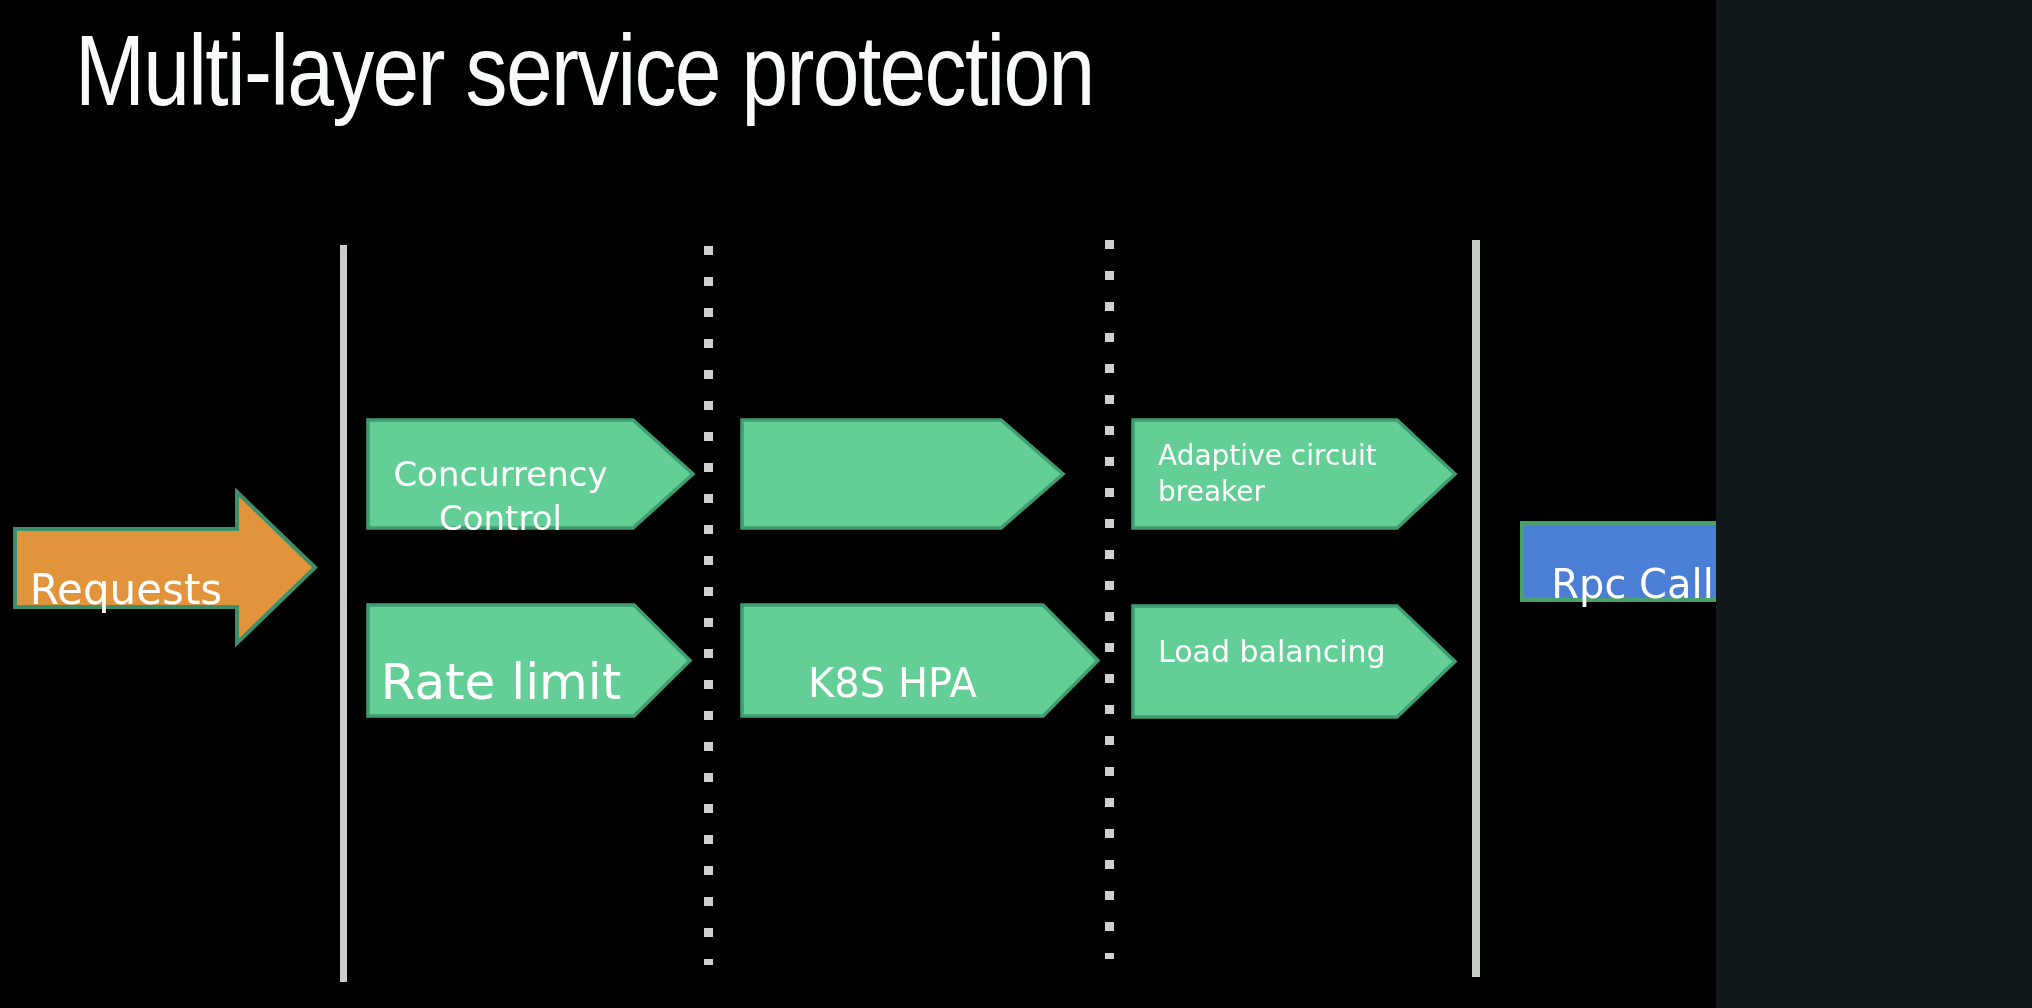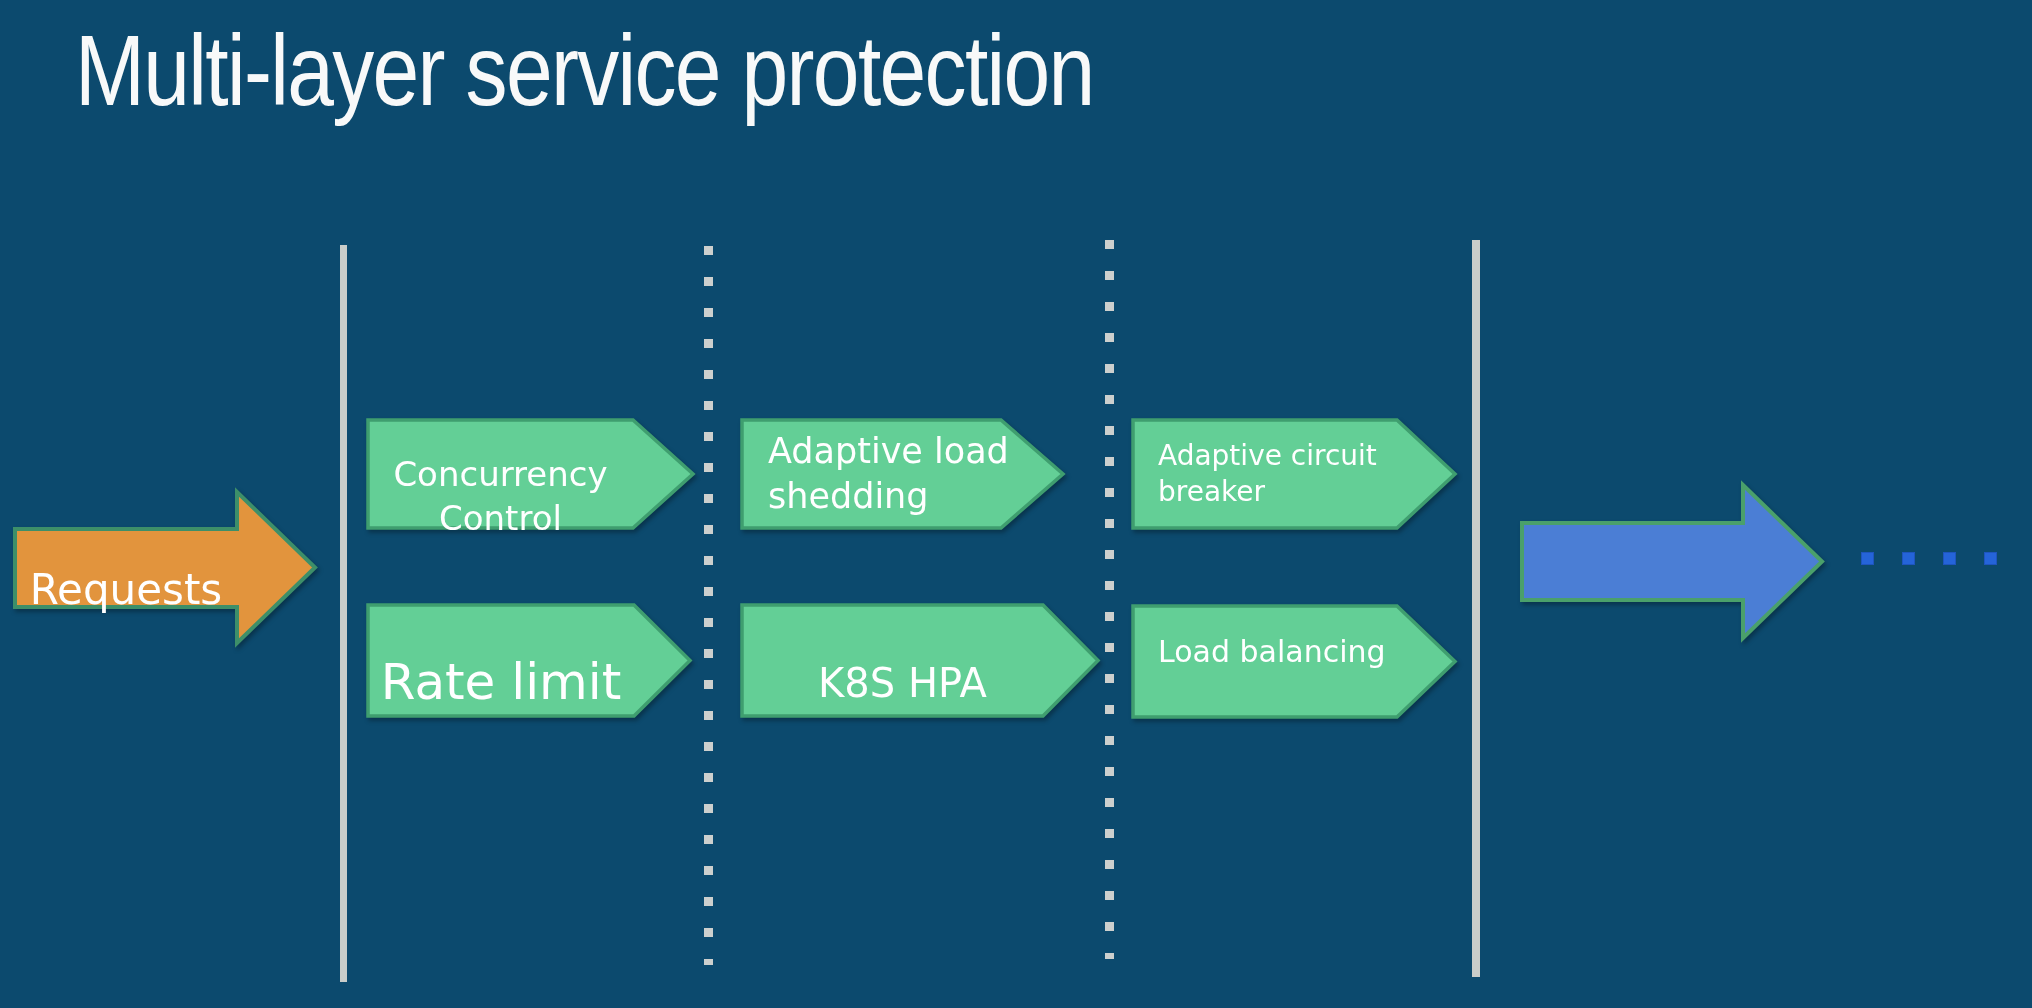--- a/index.html
+++ b/index.html
@@ -1,19 +1,19 @@
 <!DOCTYPE html>
 <html><head>
 <meta charset="utf-8">
 <style>
   html,body{margin:0;padding:0;background:#11181a;}
   .slide{
     position:relative;
-    width:2032px;height:1008px;
-    background:#0c4a6e;
+    width:1716px;height:1008px;
+    background:#000000;
     overflow:hidden;
     font-family:"Liberation Sans", sans-serif;
   }
   
   .title{
     position:absolute;left:75px;top:18px;
     font-size:100px;line-height:1.05;font-weight:400;
     color:#f8f9f9;letter-spacing:-2px;
     transform:scaleX(0.84);transform-origin:left top;
     white-space:nowrap;
@@ -48,21 +48,21 @@
   
   .s1-shape{left:368px;top:420px;width:325px;height:108px;}
   .s1-label{left:368px;top:420px;width:265px;height:108px;font-size:34px;}
   .s2-shape{left:742px;top:420px;width:321px;height:108px;}
   .s2-label{left:768px;top:420px;width:290px;height:108px;font-size:35px;}
   .s3-shape{left:1133px;top:420px;width:322px;height:108px;}
   .s3-label{left:1158px;top:420px;width:280px;height:108px;font-size:28px;}
   .s4-shape{left:368px;top:605px;width:322px;height:111px;}
   .s4-label{left:368px;top:605px;width:266px;height:111px;font-size:50px;}
   .s5-shape{left:742px;top:605px;width:356px;height:111px;}
-  .s5-label{left:742px;top:605px;width:301px;height:111px;font-size:40px;padding-left:10px;}
+  .s5-label{left:742px;top:605px;width:301px;height:111px;font-size:40px;}
   .s6-shape{left:1133px;top:606px;width:322px;height:111px;}
   .s6-label{left:1158px;top:596px;width:280px;height:111px;font-size:30px;}
 
   
   .cdots{position:absolute;left:1862px;top:553px;display:flex;}
   .cdots span{
     width:11px;height:11px;background:#2564d9;outline:1px solid #1e55be;
     margin-right:30px;display:inline-block;
   }
 </style>
@@ -85,22 +85,20 @@
 
   <svg class="shape s1-shape" viewBox="0 0 325 108">
     <polygon points="0,0 265,0 325,54 265,108 0,108" fill="#63cf96" stroke="#3f9e6f" stroke-width="3.5"></polygon>
   </svg>
   <div class="label center s1-label">Concurrency
 Control</div>
 
   <svg class="shape s2-shape" viewBox="0 0 321 108">
     <polygon points="0,0 259,0 321,54 259,108 0,108" fill="#63cf96" stroke="#3f9e6f" stroke-width="3.5"></polygon>
   </svg>
-  <div class="label left s2-label">Adaptive load
-shedding</div>
 
   <svg class="shape s3-shape" viewBox="0 0 322 108">
     <polygon points="0,0 264,0 322,54 264,108 0,108" fill="#63cf96" stroke="#3f9e6f" stroke-width="3.5"></polygon>
   </svg>
   <div class="label left s3-label">Adaptive circuit
 breaker</div>
 
   <svg class="shape s4-shape" viewBox="0 0 322 111">
     <polygon points="0,0 266,0 322,55.5 266,111 0,111" fill="#63cf96" stroke="#3f9e6f" stroke-width="3.5"></polygon>
   </svg>
@@ -112,20 +110,21 @@
   <div class="label center s5-label">K8S HPA</div>
 
   <svg class="shape s6-shape" viewBox="0 0 322 111">
     <polygon points="0,0 264,0 322,55.5 264,111 0,111" fill="#63cf96" stroke="#3f9e6f" stroke-width="3.5"></polygon>
   </svg>
   <div class="label left s6-label">Load balancing</div>
 
   <svg class="shape rpc-shape" viewBox="0 0 300 153">
     <polygon points="0,38 221,38 221,0 300,76.5 221,153 221,115 0,115" fill="#4b7ed5" stroke="#4aa06b" stroke-width="4"></polygon>
   </svg>
+  <div class="label center rpc-label">Rpc Call</div>
 
   <div class="cdots">
     <span></span>
     <span></span>
     <span></span>
     <span></span>
   </div>
 
 </div>
 

